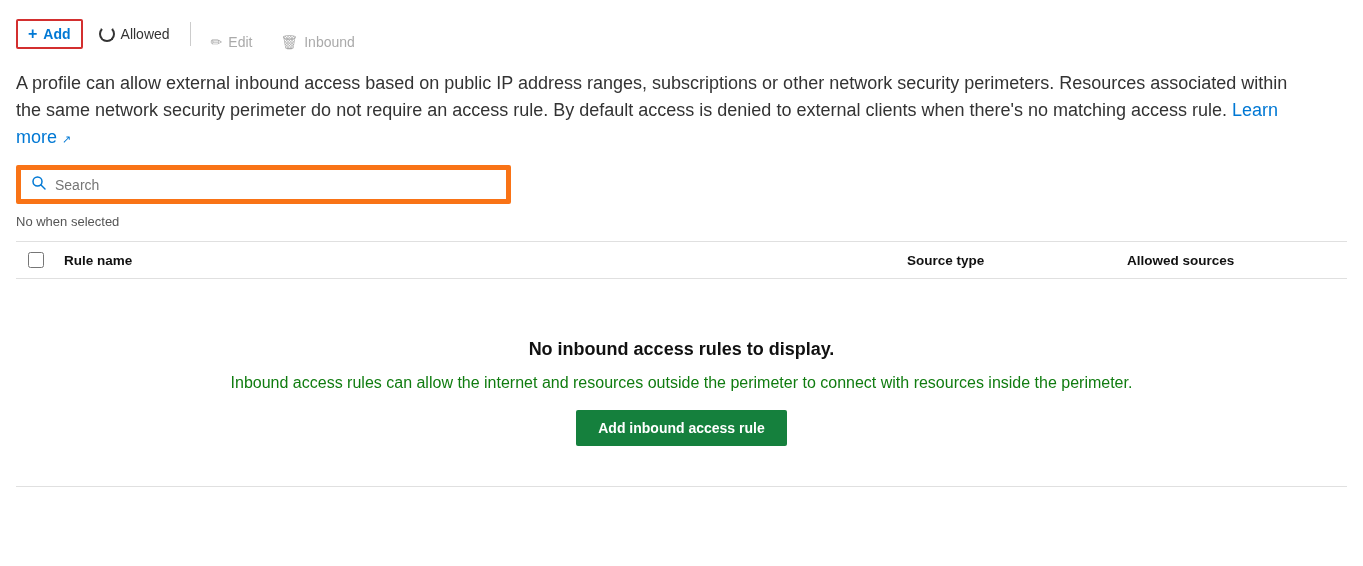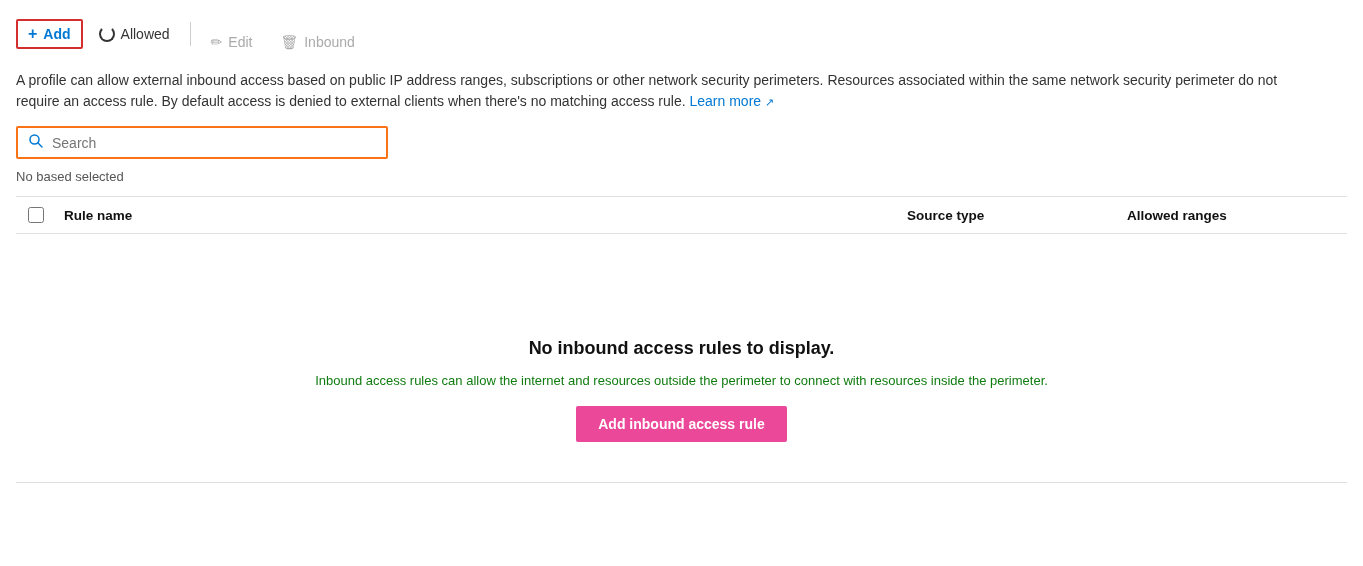--- a/index.html
+++ b/index.html
@@ -36,40 +36,40 @@
     }
     .toolbar-btn.add-btn .btn-icon { color: #0078d4; font-size: 16px; font-weight: bold; }
     .toolbar-divider {
       width: 1px;
       height: 24px;
       background: #ccc;
       margin: 0 4px;
     }
     .toolbar-btn.disabled { color: #aaa; cursor: default; margin-top: 16px; }
     .description {
-      font-size: 14px;
+      font-size: 18px;
       color: #333;
       line-height: 1.5;
       max-width: 1300px;
       margin-bottom: 14px;
     }
     .description a {
       color: #0078d4;
       text-decoration: none;
     }
     .search-container {
       margin-bottom: 10px;
     }
     .search-box {
       display: flex;
       align-items: center;
-      border: 2px solid #f97316;
+      border: 5px solid #f97316;
       border-radius: 2px;
       padding: 5px 10px;
-      width: 372px;
+      width: 495px;
       gap: 8px;
       background: #fff;
     }
     .search-icon-svg {
       color: #0078d4;
       font-size: 15px;
     }
     .search-input {
       border: none;
       outline: none;
@@ -126,35 +126,34 @@
       font-size: 13.5px;
       color: #111;
     }
     .empty-state {
       display: flex;
       flex-direction: column;
       align-items: center;
       justify-content: center;
       padding: 60px 20px 40px;
       gap: 14px;
-      margin-top: 44px;
     }
     .empty-title {
       font-size: 18px;
       font-weight: 700;
       color: #111;
     }
     .empty-desc {
-      font-size: 13px;
+      font-size: 16px;
       color: #555;
       text-align: left;
     }
     .empty-desc span.green { color: #107c10; }
     .add-rule-btn {
-      background: #ec4899;
+      background: #15803d;
       color: #fff;
       border: none;
       padding: 10px 22px;
       font-size: 14px;
       font-weight: 600;
       border-radius: 2px;
       cursor: pointer;
       margin-top: 4px;
     }
     .icon-refresh {
@@ -207,36 +206,36 @@
       <svg width="16" height="16" viewBox="0 0 16 16" fill="#0078d4">
         <circle cx="6.5" cy="6.5" r="4.5" stroke="#0078d4" stroke-width="1.5" fill="none"></circle>
         <line x1="10" y1="10" x2="14" y2="14" stroke="#0078d4" stroke-width="1.5" stroke-linecap="round"></line>
       </svg>
     </span>
     <input type="text" class="search-input" placeholder="Search" style="">
   </div>
 </div>
 
 <div class="no-items-label">
-  <span>No based selected</span>
+  <span>No when selected</span>
 </div>
 
 <div class="table-container">
   <div class="table-header">
     <div class="col-checkbox">
       <input type="checkbox" style="">
     </div>
     <div class="col-rule-name">
       <span>Rule name</span>
     </div>
     <div class="col-source-type">
       <span>Source type</span>
     </div>
     <div class="col-allowed-sources">
-      <span>Allowed ranges</span>
+      <span>Allowed sources</span>
     </div>
   </div>
 
   <div class="empty-state">
     <div class="empty-title">
       <span>No inbound access rules to display.</span>
     </div>
     <div class="empty-desc">
       <span class="green">Inbound access rules can allow the internet and resources outside the perimeter to connect with resources inside the perimeter.</span>
     </div>

